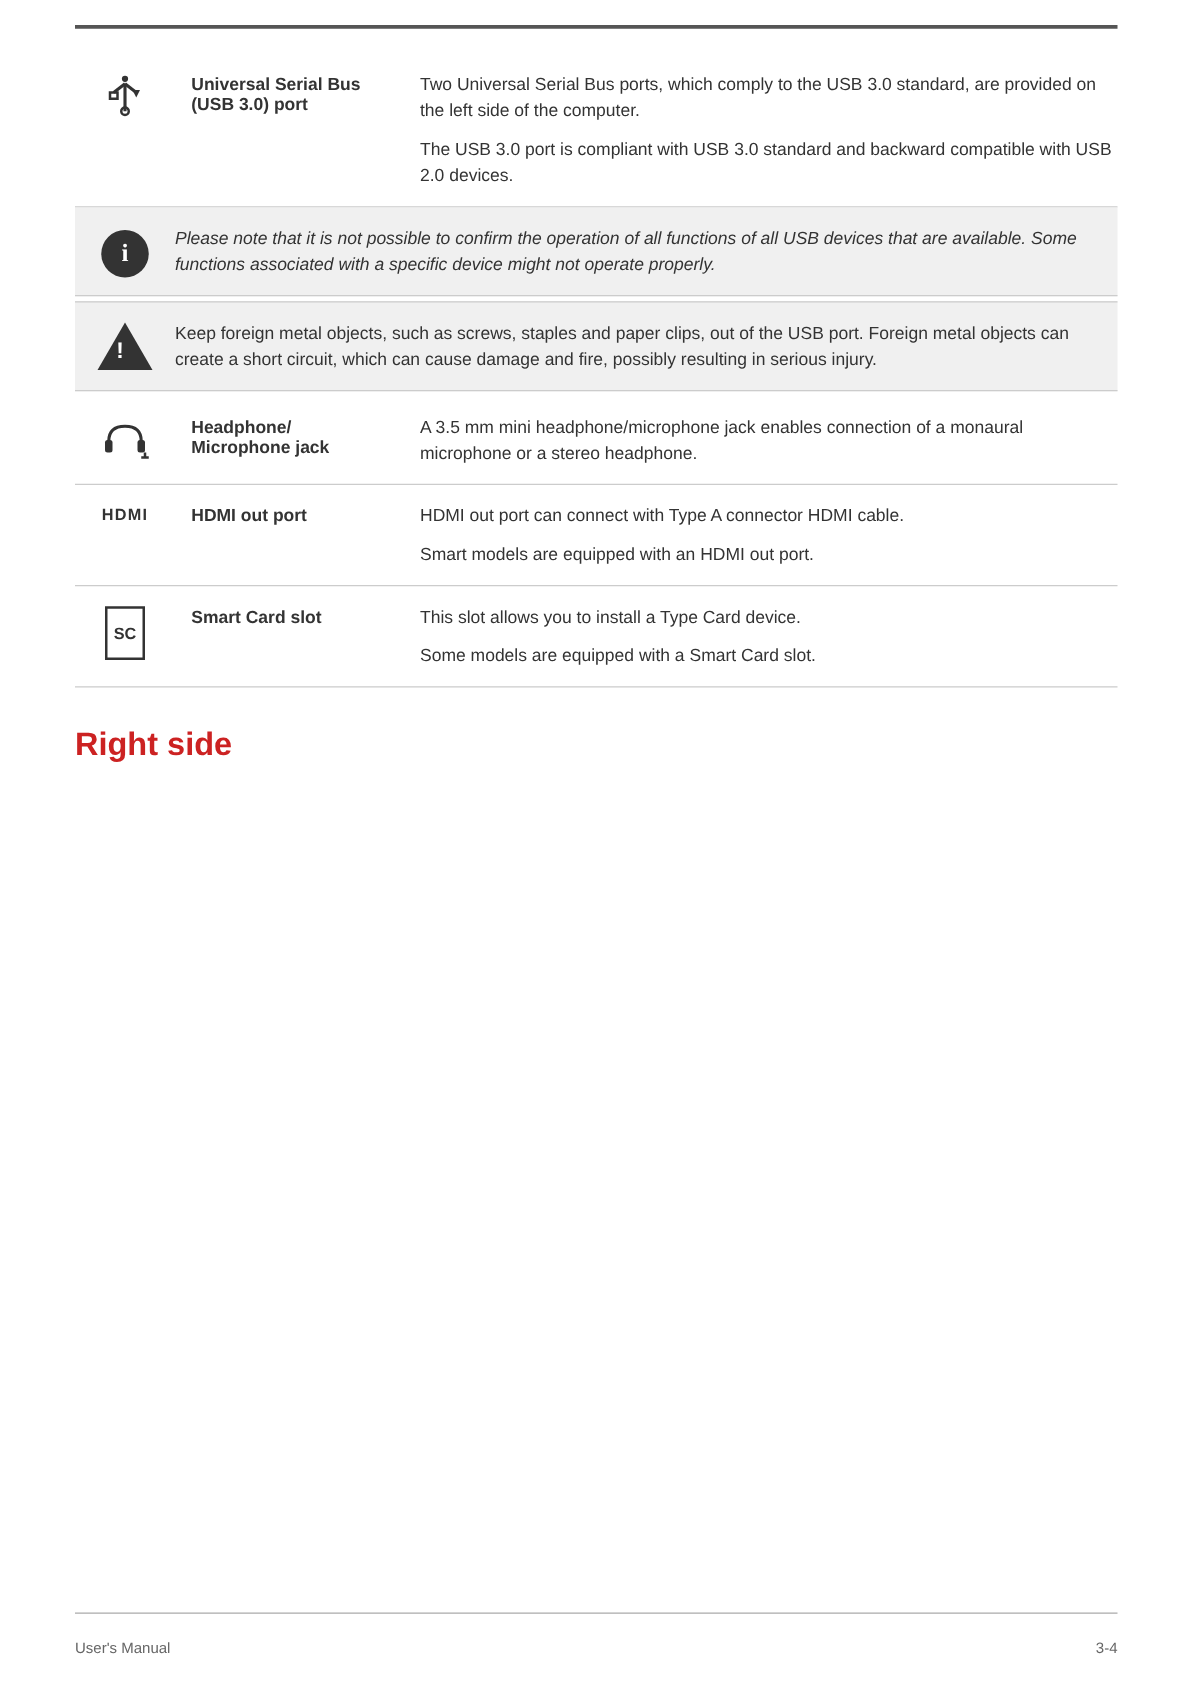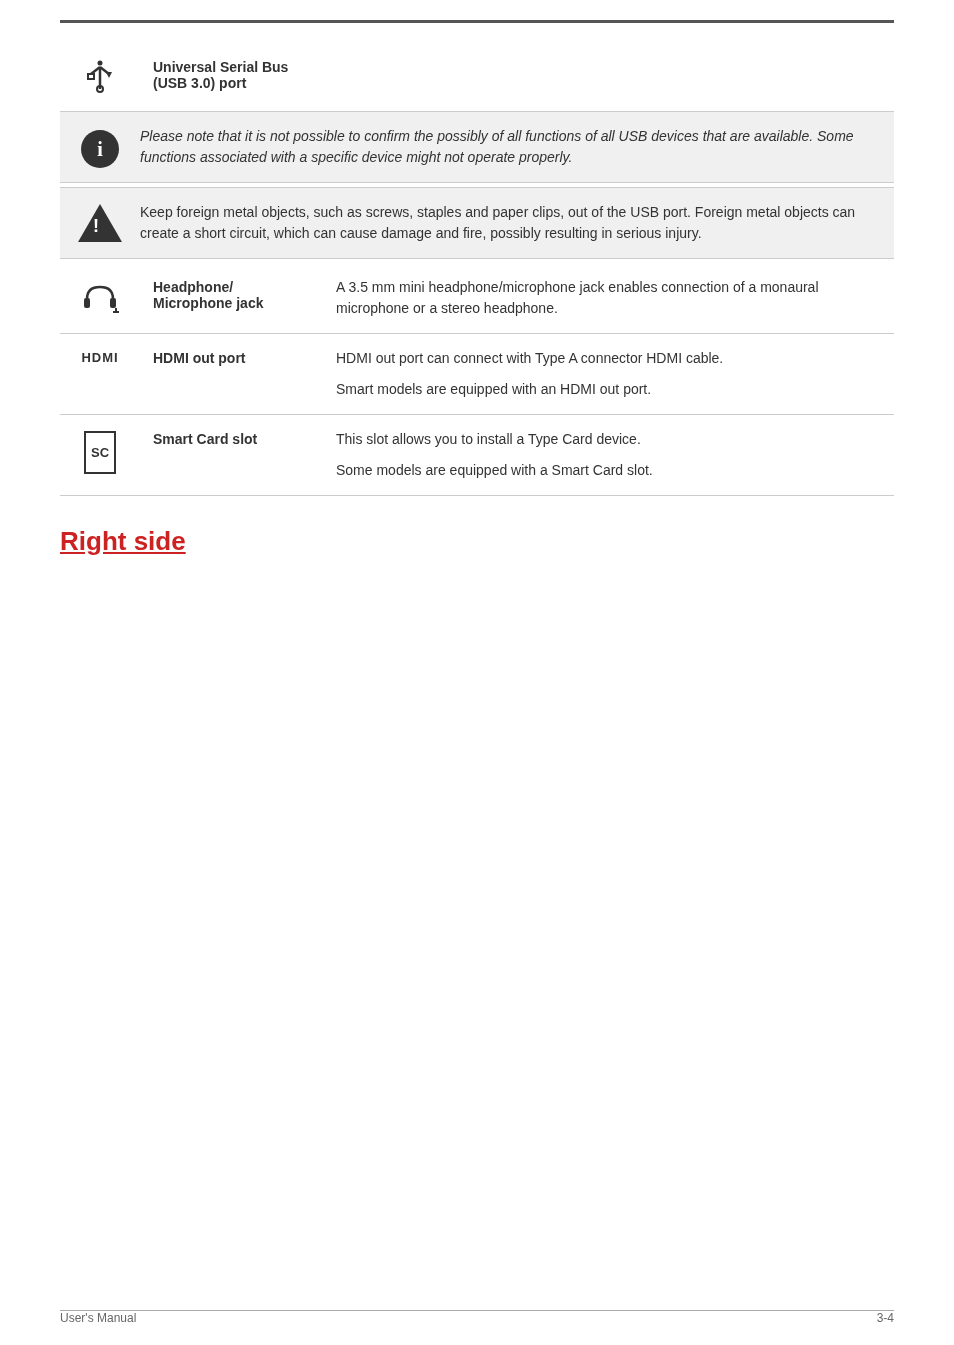--- a/index.html
+++ b/index.html
@@ -103,41 +103,40 @@
     }
 
     
     .section-heading {
       color: #cc2222;
       font-size: 26px;
       font-weight: bold;
       margin-top: 30px;
       margin-bottom: 16px;
       font-family: Arial, sans-serif;
-      text-decoration: underline;
     }
 
     .section-intro {
       padding-left: 90px;
       font-size: 14px;
       line-height: 1.5;
     }
 
     
     .page-footer {
       position: absolute;
       bottom: 20px;
       left: 60px;
       right: 60px;
       display: flex;
       justify-content: space-between;
       font-size: 12px;
       color: #666;
       border-top: 1px solid #aaa;
-      padding-top: 0;
+      padding-top: 20px;
     }
 
     
     .info-icon-circle {
       width: 38px;
       height: 38px;
       border-radius: 50%;
       background: #333;
       display: flex;
       align-items: center;
@@ -207,30 +206,34 @@
 
         <circle cx="19" cy="30" r="3" fill="none" stroke="#333" stroke-width="2"></circle>
 
         <circle cx="19" cy="4" r="2.5" fill="#333"></circle>
       </svg>
     </div>
     <div class="label-cell">
       <span>Universal Serial Bus</span><br>
       <span>(USB 3.0) port</span>
     </div>
+    <div class="desc-cell">
+      <p>Two Universal Serial Bus ports, which comply to the USB 3.0 standard, are provided on the left side of the computer.</p>
+      <p>The USB 3.0 port is compliant with USB 3.0 standard and backward compatible with USB 2.0 devices.</p>
+    </div>
   </div>
 
   <div class="note-box">
     <div class="icon-cell">
       <div class="info-icon-circle">
         <span>i</span>
       </div>
     </div>
     <div class="note-content">
-      <p>Please note that it is not possible to confirm the possibly of all functions of all USB devices that are available. Some functions associated with a specific device might not operate properly.</p>
+      <p>Please note that it is not possible to confirm the operation of all functions of all USB devices that are available. Some functions associated with a specific device might not operate properly.</p>
     </div>
   </div>
 
   <div class="warning-box">
     <div class="icon-cell">
       <div class="warning-triangle"></div>
     </div>
     <div class="warning-content">
       <p>Keep foreign metal objects, such as screws, staples and paper clips, out of the USB port. Foreign metal objects can create a short circuit, which can cause damage and fire, possibly resulting in serious injury.</p>
     </div>

